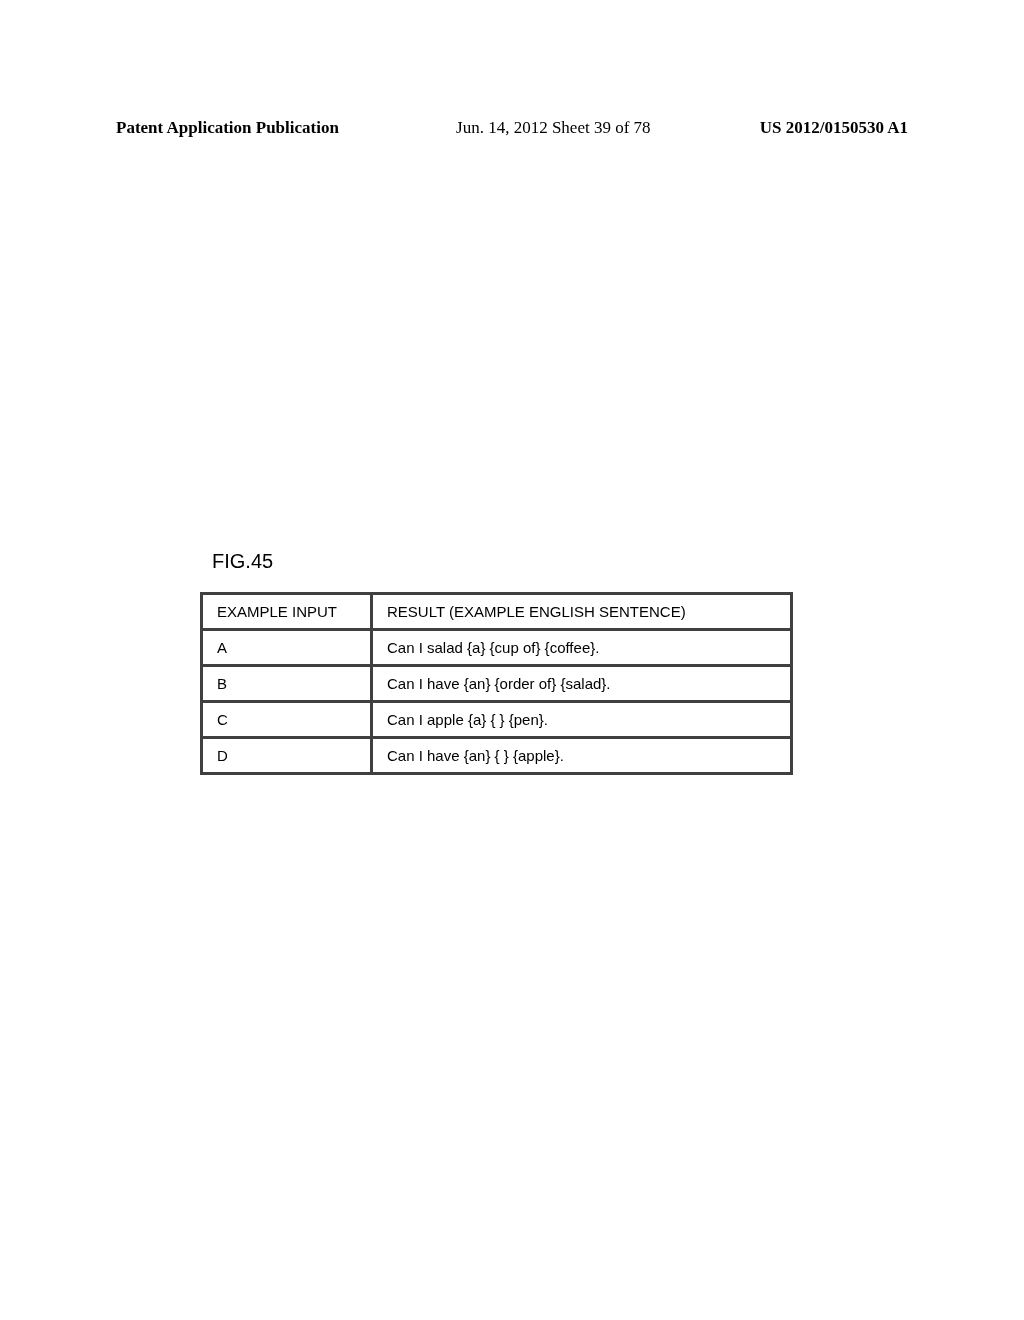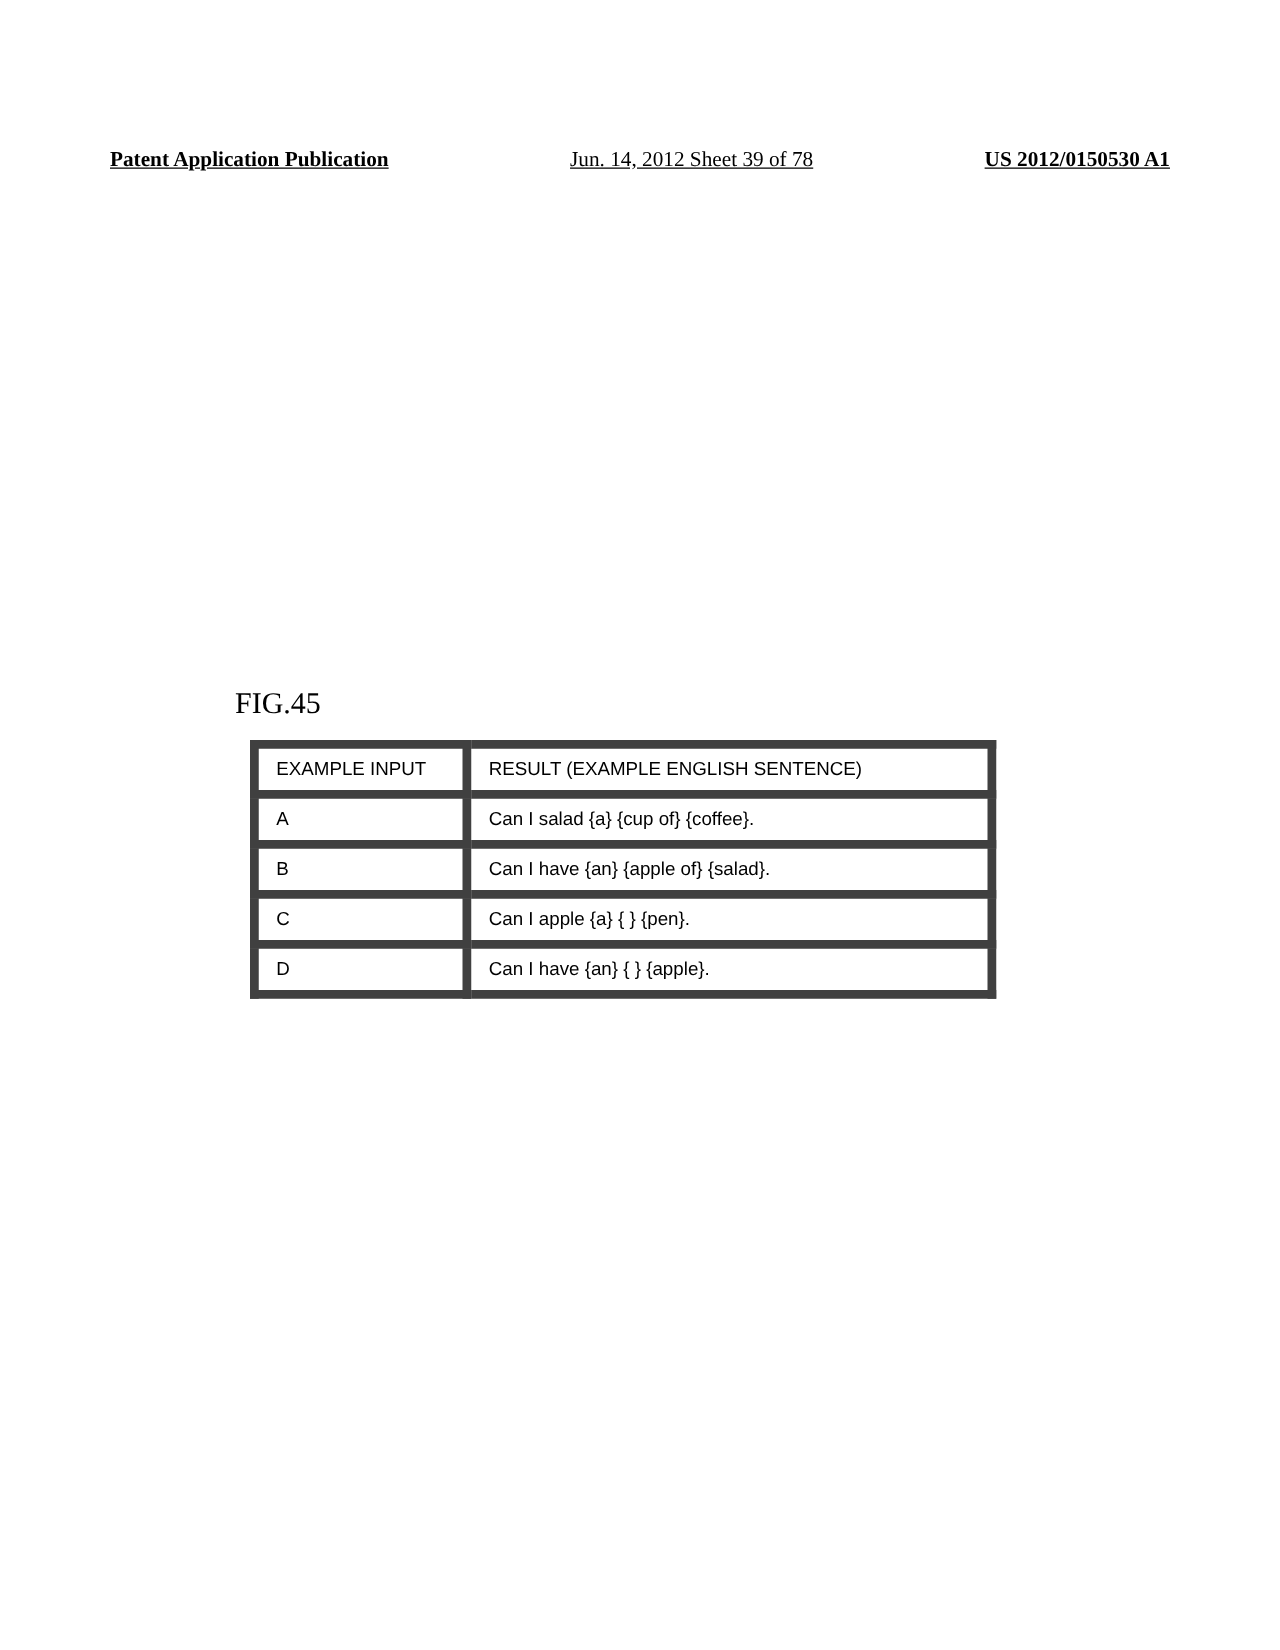--- a/index.html
+++ b/index.html
@@ -15,54 +15,53 @@
       color: #000;
       position: relative;
     }
     .header {
       position: absolute;
       top: 118px;
       left: 0;
       right: 0;
       display: flex;
       justify-content: space-between;
-      padding: 0 88px;
+      padding: 0 116px;
       font-size: 17px;
-      text-decoration: underline;
     }
     .header-left {
       font-weight: bold;
     }
     .header-center {
       font-weight: normal;
       margin-left: 32px;
     }
     .header-right {
       font-weight: bold;
       margin-left: 24px;
     }
     .figure-label {
       position: absolute;
       top: 550px;
-      left: 188px;
-      font-family: Liberation Serif, serif;
-      font-size: 24px;
+      left: 212px;
+      font-family: Liberation Sans, sans-serif;
+      font-size: 20px;
       font-weight: normal;
     }
     .data-table {
       position: absolute;
       top: 592px;
       left: 200px;
       border-collapse: collapse;
       font-family: Arial, Helvetica, sans-serif;
       font-size: 15px;
     }
     .data-table th,
     .data-table td {
-      border: 7px solid #404040;
+      border: 3px solid #404040;
       padding: 8px 14px;
       text-align: left;
       vertical-align: middle;
     }
     .data-table th {
       font-weight: normal;
     }
     .col-input {
       width: 170px;
     }
@@ -88,21 +87,21 @@
       <th class="col-result">RESULT (EXAMPLE ENGLISH SENTENCE)</th>
     </tr>
   </thead>
   <tbody>
     <tr>
       <td>A</td>
       <td>Can I salad {a} {cup of} {coffee}.</td>
     </tr>
     <tr>
       <td>B</td>
-      <td>Can I have {an} {apple of} {salad}.</td>
+      <td>Can I have {an} {order of} {salad}.</td>
     </tr>
     <tr>
       <td>C</td>
       <td>Can I apple {a} { } {pen}.</td>
     </tr>
     <tr>
       <td>D</td>
       <td>Can I have {an} { } {apple}.</td>
     </tr>
   </tbody>

